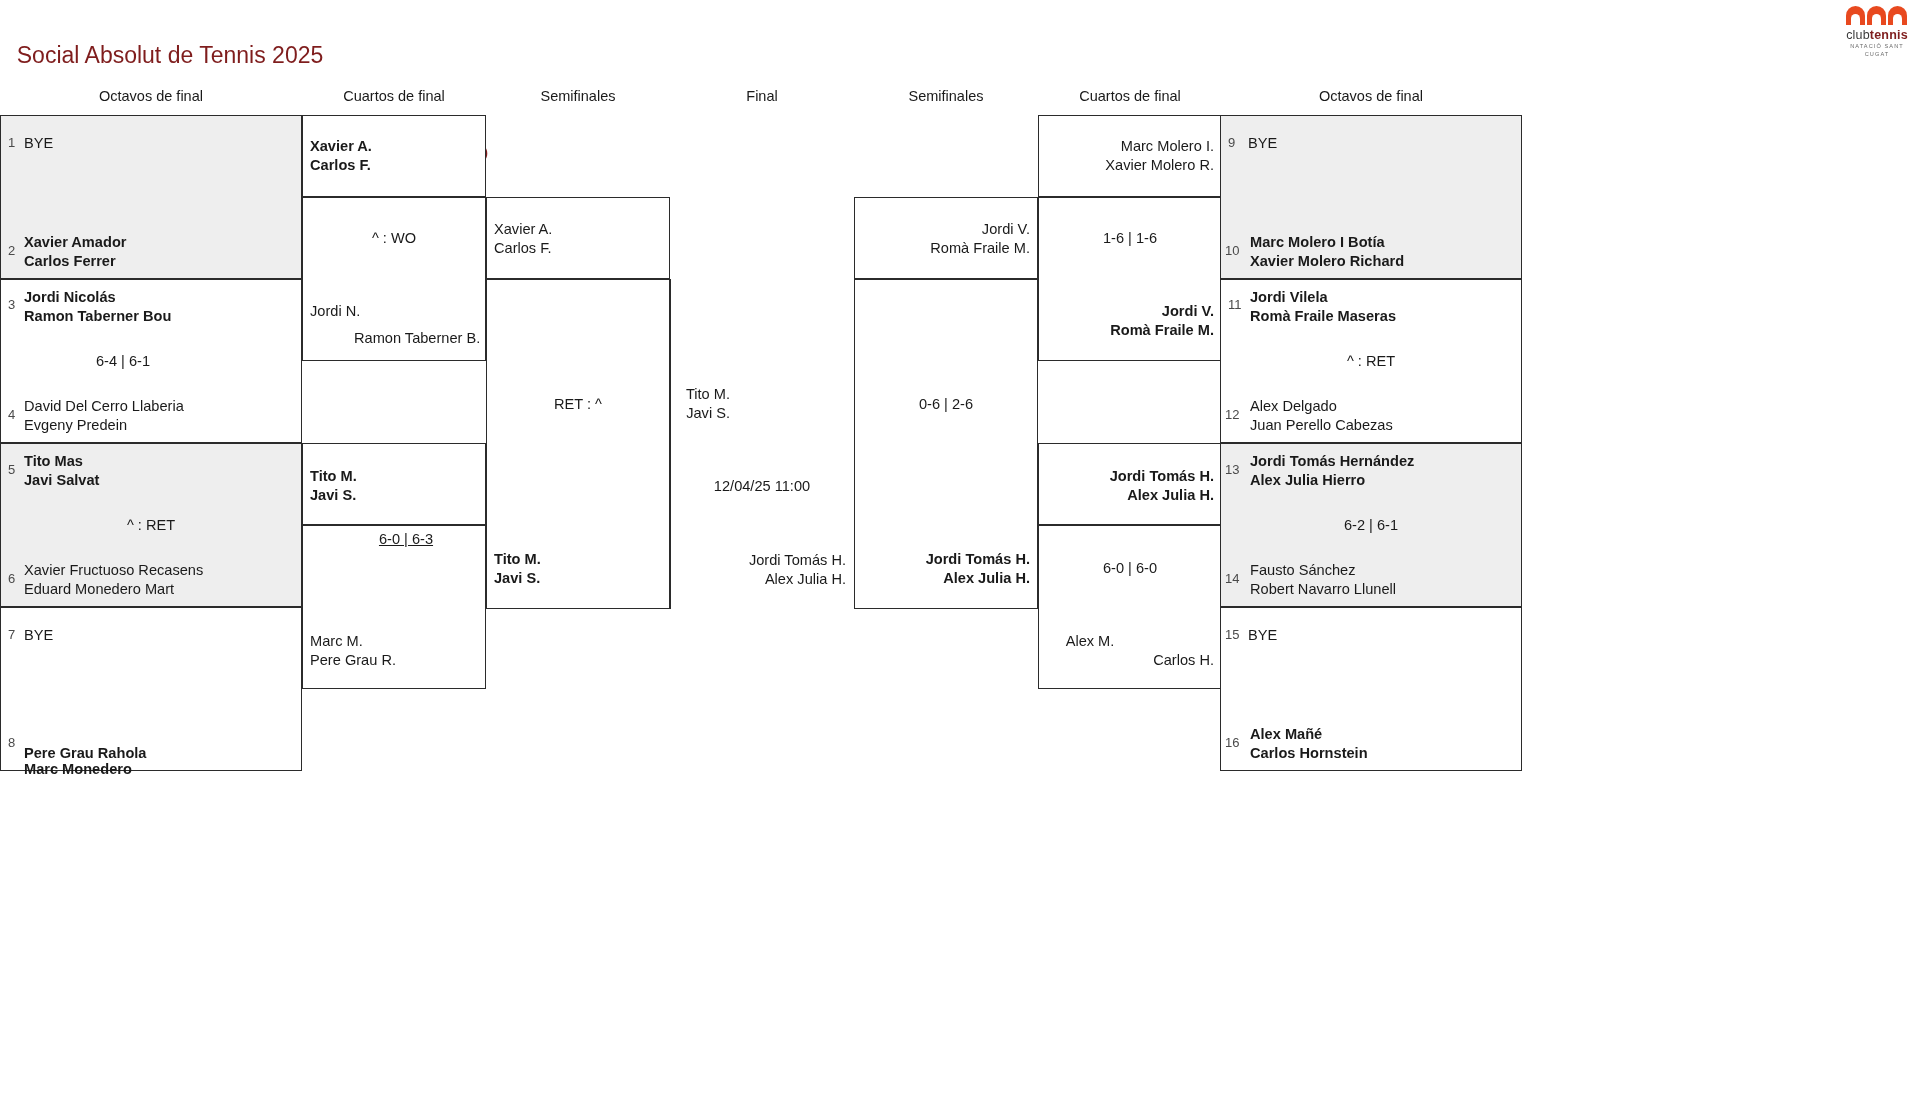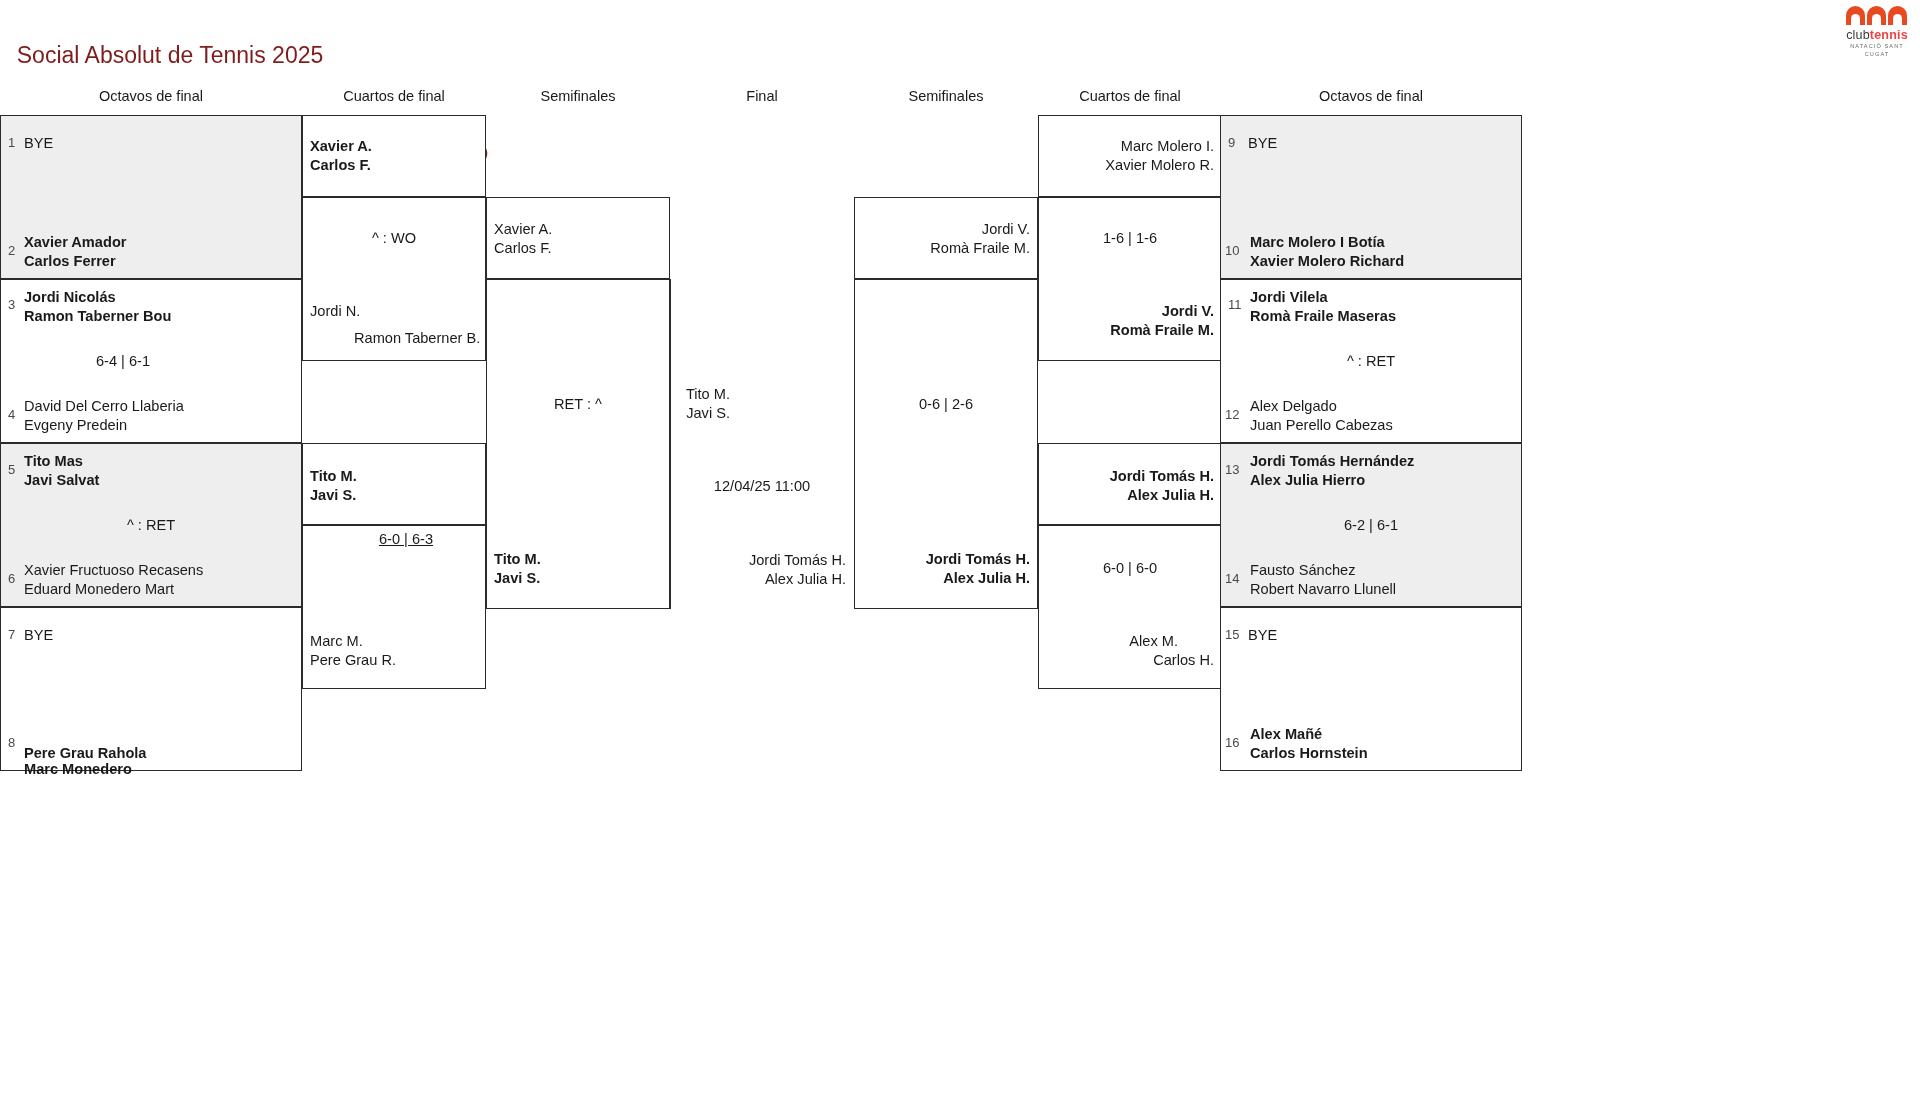--- a/index.html
+++ b/index.html
@@ -16,21 +16,21 @@
   #logo .arcs{display:block;height:22px;margin:0 auto 1px auto;width:64px;position:relative;}
   #logo .arcs span{position:absolute;top:0;width:19px;height:19px;border-radius:10px 10px 0 0;background:#e8491f;}
   #logo .arcs span.a{left:1px;}
   #logo .arcs span.b{left:22px;}
   #logo .arcs span.c{left:43px;}
   #logo .arcs i{position:absolute;background:#fff;width:9px;height:11px;border-radius:5px 5px 0 0;top:8px;}
   #logo .arcs i.ia{left:6px;}
   #logo .arcs i.ib{left:27px;}
   #logo .arcs i.ic{left:48px;}
   #logo .nm{font-size:12.5px;letter-spacing:.2px;color:#3a3a3a;line-height:13px;}
-  #logo .nm b{color:#ef4444;}
+  #logo .nm b{color:#7f1d1d;}
   #logo .sub{font-size:5.6px;letter-spacing:1.1px;color:#6a6a6a;line-height:8px;}
 
   
   .rhead{position:absolute;top:88px;font-size:14.5px;text-align:center;color:#1a1a1a;}
 
   
   .box{position:absolute;box-sizing:border-box;border:1px solid #2b2b2b;}
   .box.shade{background:#eeeeee;}
   .box.plain{background:#ffffff;}
   .box.nolr{border-left:none;border-right:none;}
@@ -159,21 +159,21 @@
 <div class="box plain" style="left:1038px;top:525px;width:184px;height:164px;"></div>
 
 <div class="ent r" style="left:1038px;top:137px;width:176px;">Marc Molero I.</div>
 <div class="ent r" style="left:1038px;top:156px;width:176px;">Xavier Molero R.</div>
 <div class="ent r b" style="left:1038px;top:302px;width:176px;">Jordi V.</div>
 <div class="ent r b" style="left:1038px;top:321px;width:176px;">Romà Fraile M.</div>
 <div class="score" style="left:1038px;top:229px;width:184px;">1-6 | 1-6</div>
 
 <div class="ent r b" style="left:1038px;top:467px;width:176px;">Jordi Tomás H.</div>
 <div class="ent r b" style="left:1038px;top:486px;width:176px;">Alex Julia H.</div>
-<div class="ent r" style="left:1002px;top:632px;width:176px;">Alex M.</div>
+<div class="ent r" style="left:1002px;top:632px;width:176px;text-align:center;">Alex M.</div>
 <div class="ent r" style="left:1038px;top:651px;width:176px;">Carlos H.</div>
 <div class="score" style="left:1038px;top:559px;width:184px;">6-0 | 6-0</div>
 
 <div class="box shade" style="left:1220px;top:115px;width:302px;height:164px;"></div>
 <div class="box plain" style="left:1220px;top:279px;width:302px;height:164px;"></div>
 <div class="box shade" style="left:1220px;top:443px;width:302px;height:164px;"></div>
 <div class="box plain" style="left:1220px;top:607px;width:302px;height:164px;"></div>
 
 <div class="seed" style="left:1228px;top:136px;">9</div>
 <div class="ent" style="left:1248px;top:134px;">BYE</div>

